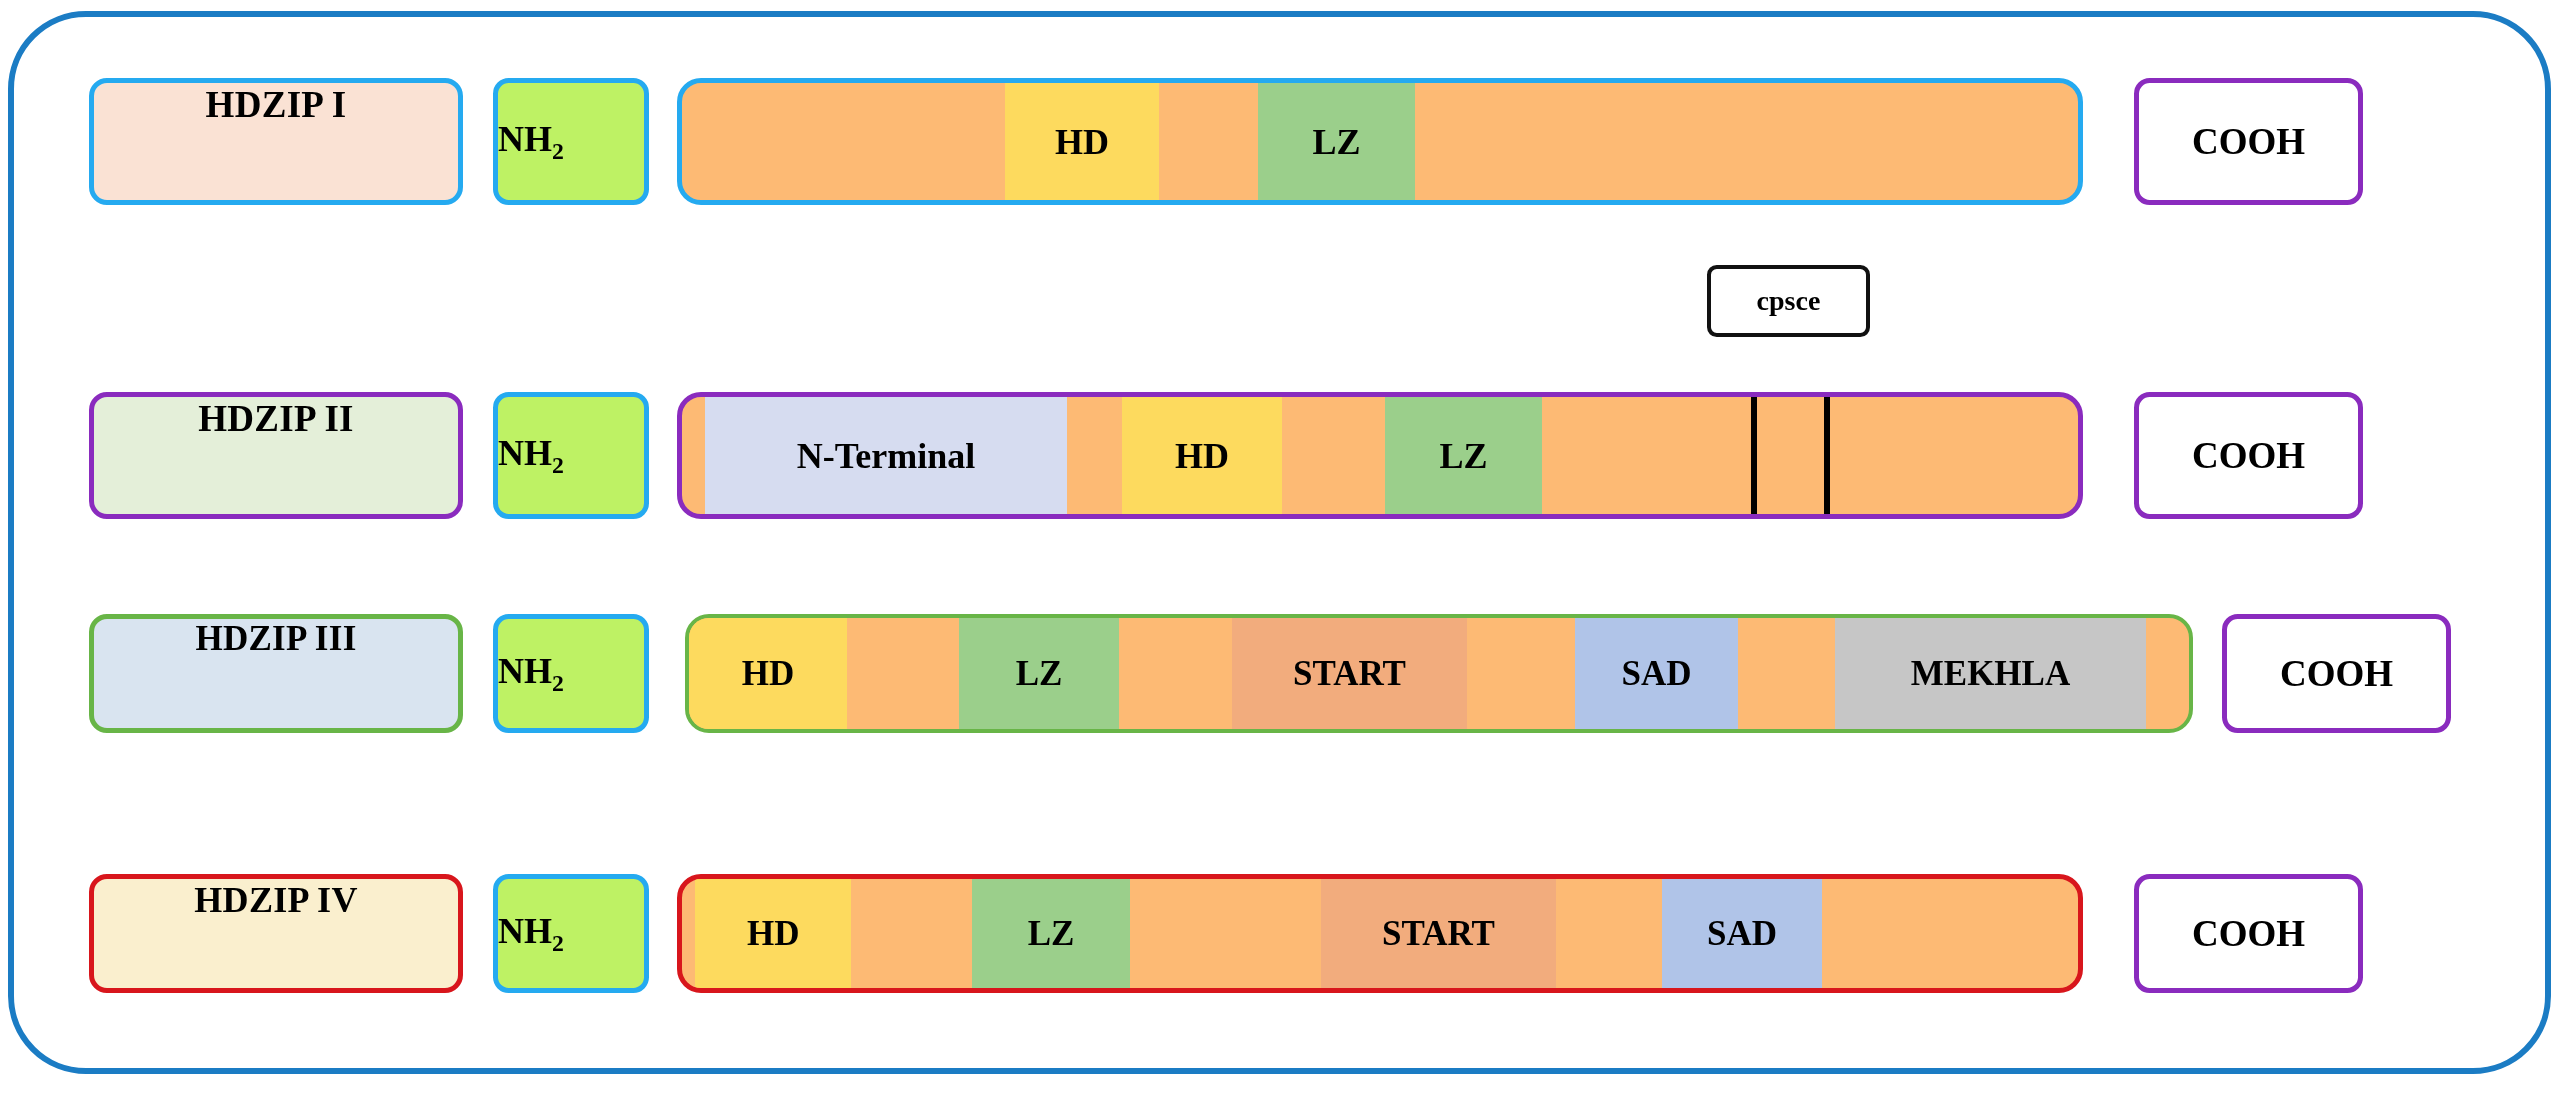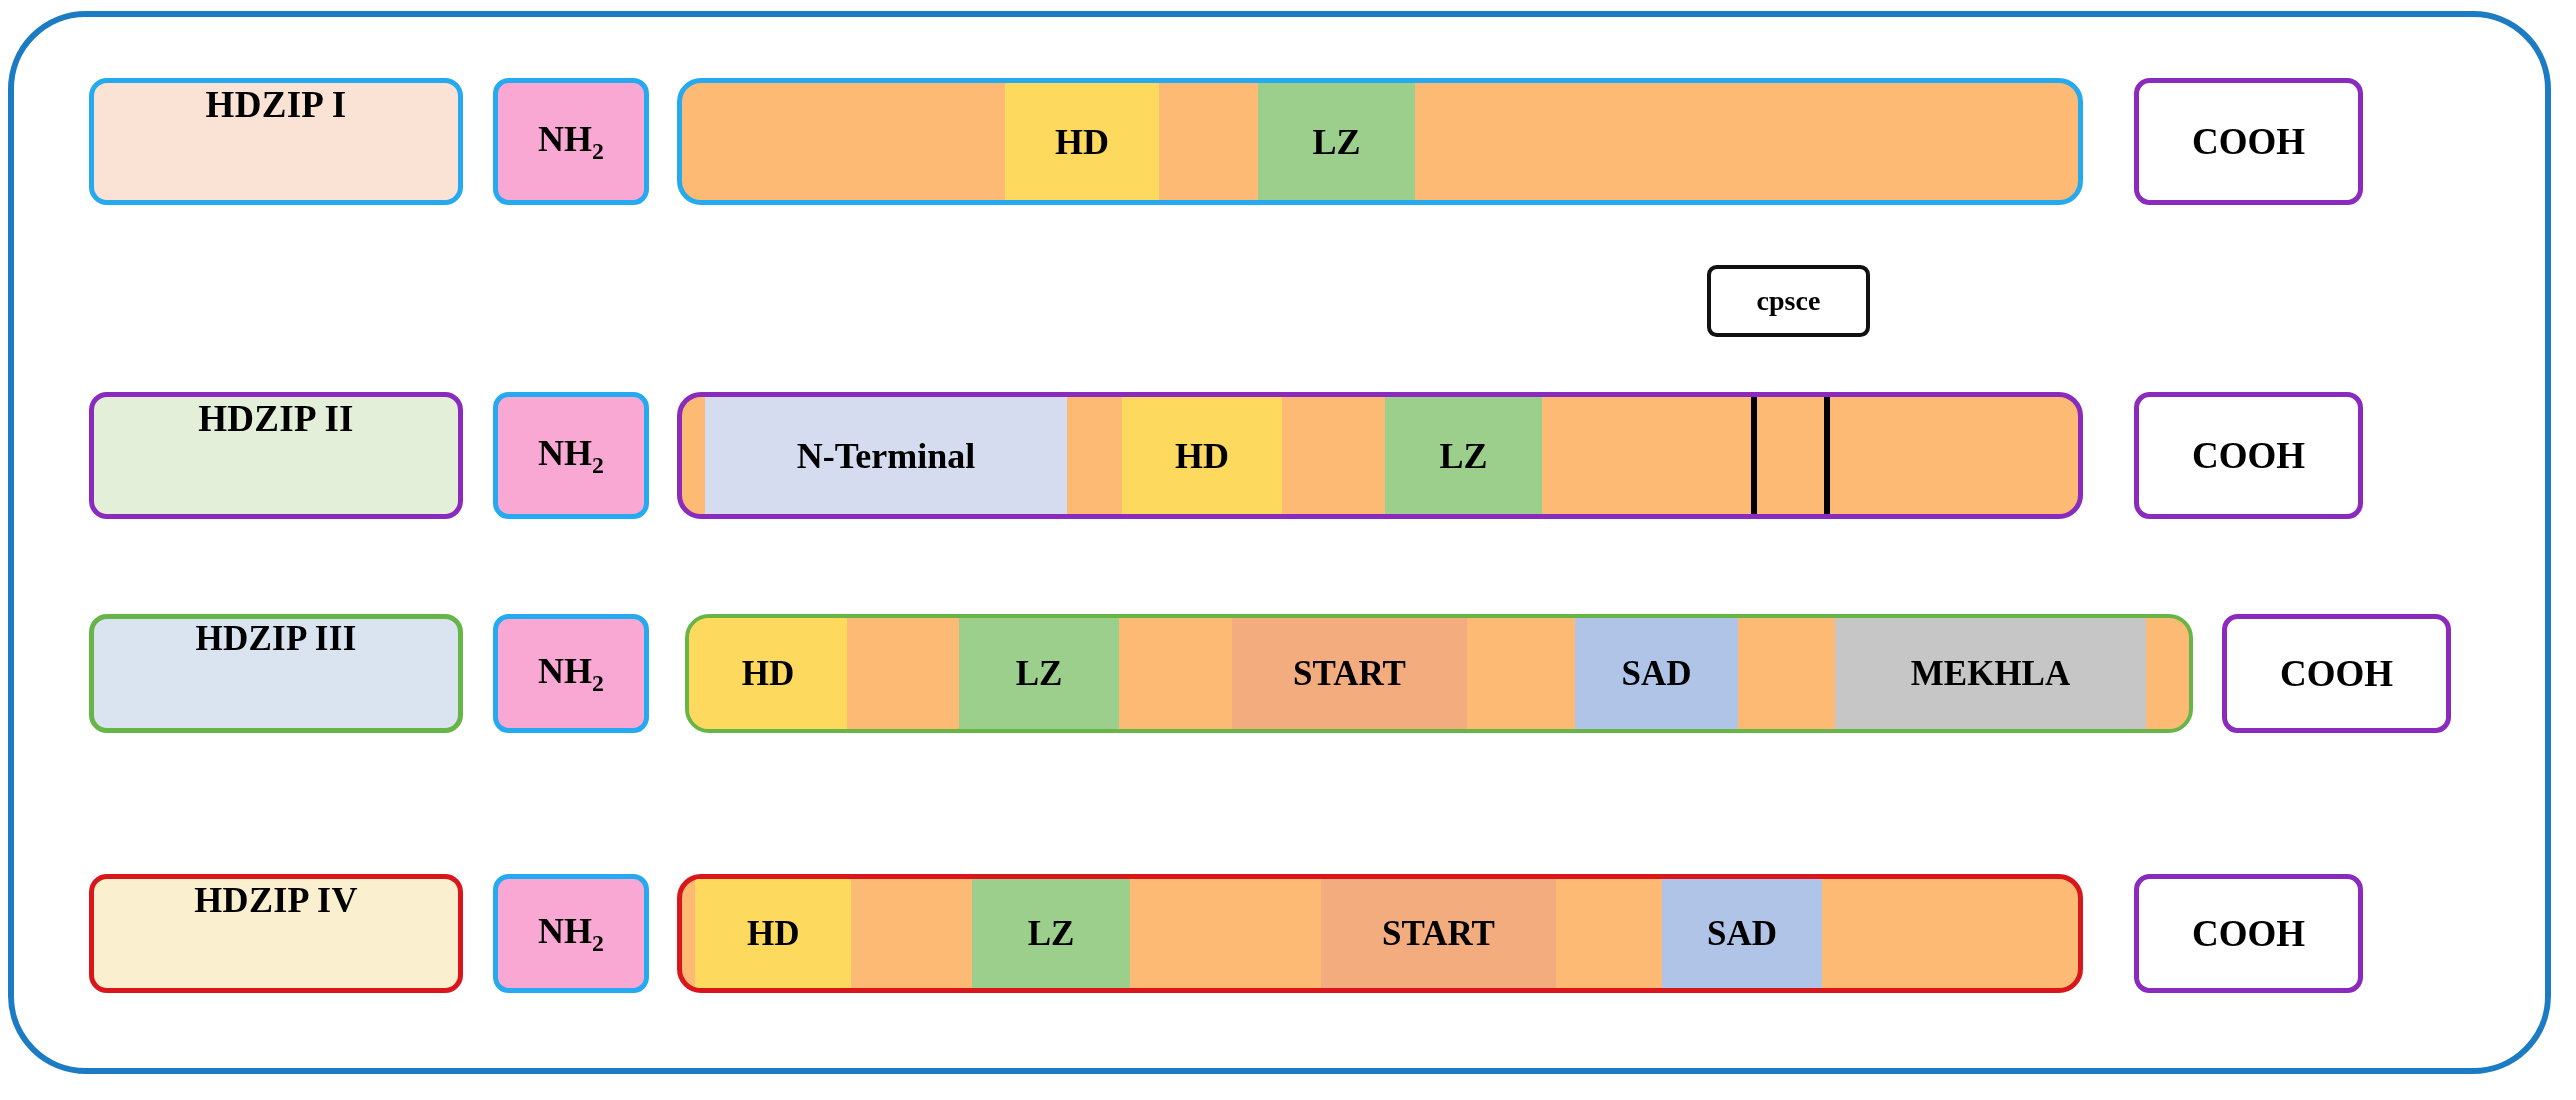--- a/index.html
+++ b/index.html
@@ -52,24 +52,23 @@
     letter-spacing: 0.3px;
     white-space: nowrap;
   }
 
   
   .nh2-chip {
     position: absolute;
     box-sizing: border-box;
     display: flex;
     align-items: center;
-    justify-content: center;
     border: 5.4px solid #25AAF0;
     border-radius: 15.7px;
-    background: #f9a8d4;
+    background: #bef264;
     font-weight: bold;
     white-space: nowrap;
   }
   .nh2-chip sub {
     font-size: 0.66em;
     vertical-align: sub;
     font-weight: bold;
   }
 
   

